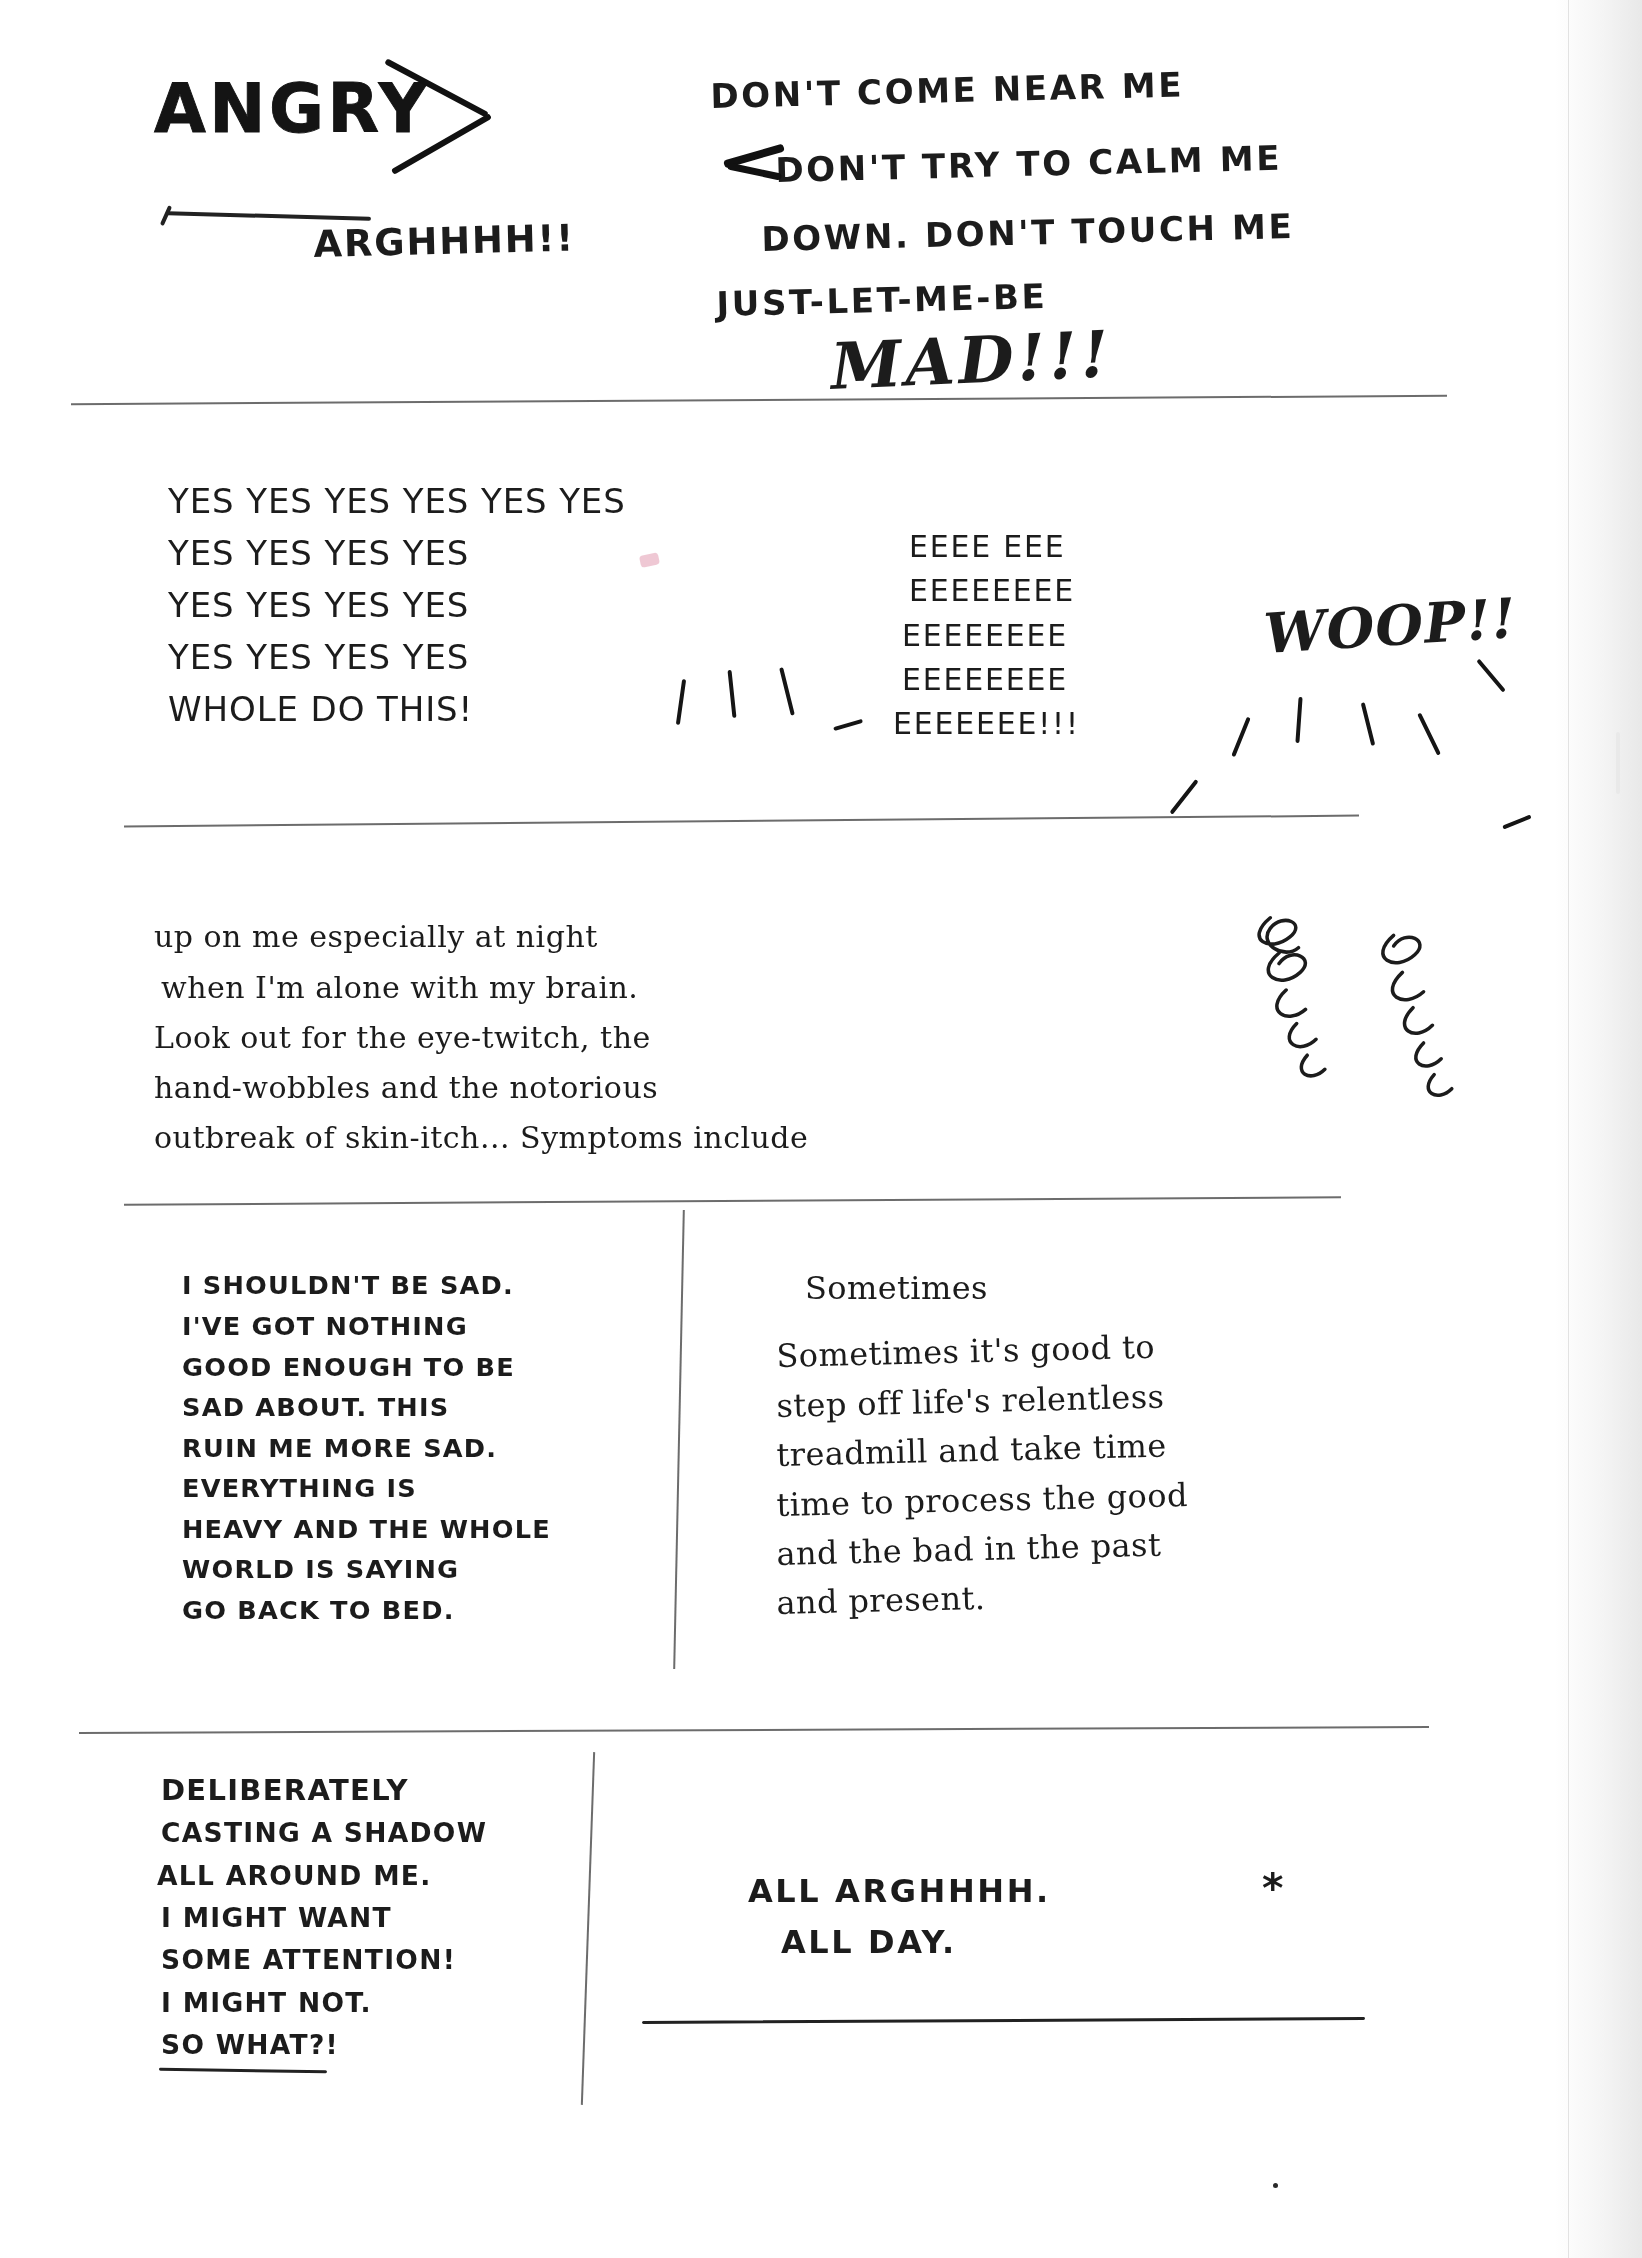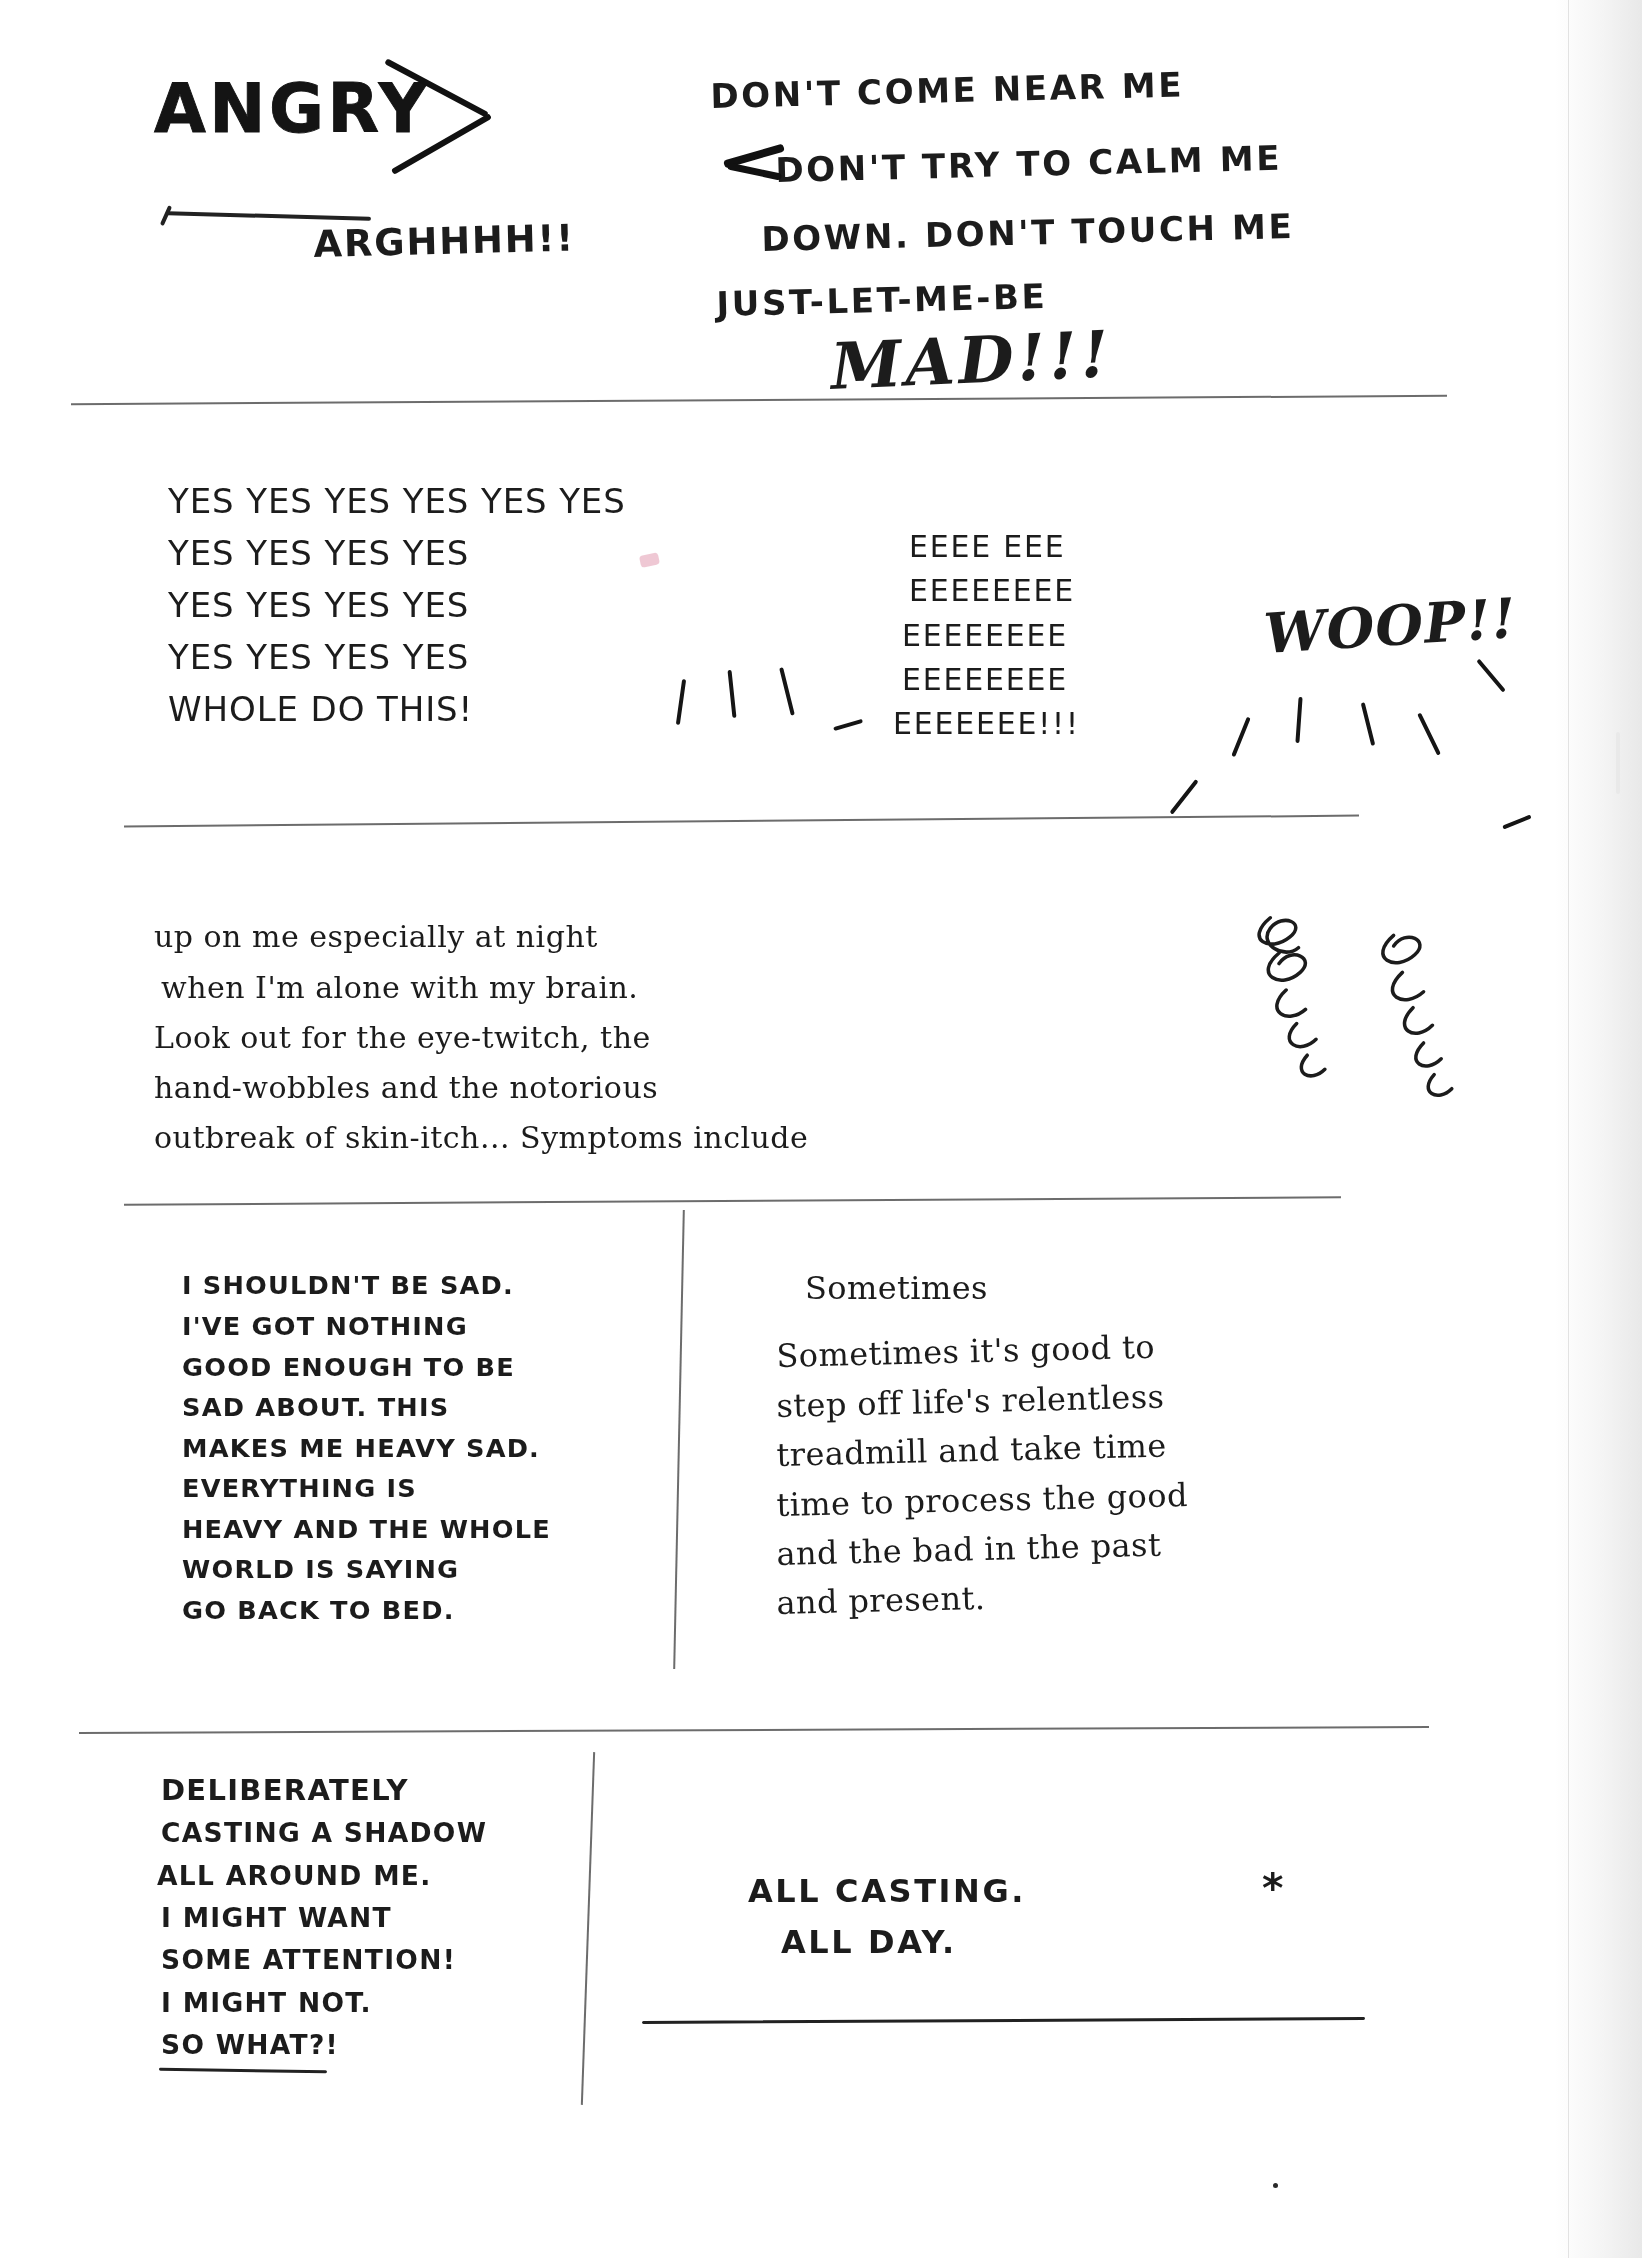--- a/index.html
+++ b/index.html
@@ -393,21 +393,21 @@
   </svg>
 
   <div class="sep" style="left:124px; top:1200px; width:1217px; transform:rotate(-.35deg);"></div>
 
   <div class="vsep" style="left:678px; top:1210px; height:459px; transform:rotate(1.2deg);"></div>
 
   <div class="hand sad-line" id="s1">I SHOULDN'T BE SAD.</div>
   <div class="hand sad-line" id="s2">I'VE GOT NOTHING</div>
   <div class="hand sad-line" id="s3">GOOD ENOUGH TO BE</div>
   <div class="hand sad-line" id="s4">SAD ABOUT. THIS</div>
-  <div class="hand sad-line" id="s5">MAKES ME HEAVY SAD.</div>
+  <div class="hand sad-line" id="s5">RUIN ME MORE SAD.</div>
   <div class="hand sad-line" id="s6">EVERYTHING IS</div>
   <div class="hand sad-line" id="s7">HEAVY AND THE WHOLE</div>
   <div class="hand sad-line" id="s8">WORLD IS SAYING</div>
   <div class="hand sad-line" id="s9">GO BACK TO BED.</div>
 
   <div class="hand" id="sometimes-title">Sometimes</div>
   <div class="hand some-line slant" id="m1">Sometimes it's good to</div>
   <div class="hand some-line slant" id="m2">step off life's relentless</div>
   <div class="hand some-line slant" id="m3">treadmill and take time</div>
   <div class="hand some-line slant" id="m4">time to process the good</div>
@@ -420,21 +420,21 @@
 
   <div class="hand del-line" id="d1">DELIBERATELY</div>
   <div class="hand del-line" id="d2">CASTING A SHADOW</div>
   <div class="hand del-line" id="d3">ALL AROUND ME.</div>
   <div class="hand del-line" id="d4">I MIGHT WANT</div>
   <div class="hand del-line" id="d5">SOME ATTENTION!</div>
   <div class="hand del-line" id="d6">I MIGHT NOT.</div>
   <div class="hand del-line" id="d7">SO WHAT?!</div>
   <div id="d-underline"></div>
 
-  <div class="hand pos-line" id="p1">ALL CASTING.</div>
+  <div class="hand pos-line" id="p1">ALL ARGHHHH.</div>
   <div class="hand pos-line" id="p2">ALL DAY.</div>
   <div id="p-underline"></div>
   <div class="hand" id="asterisk">*</div>
 
   <div id="bottom-dot"></div>
 
 </div>
 
 
 </body></html>

